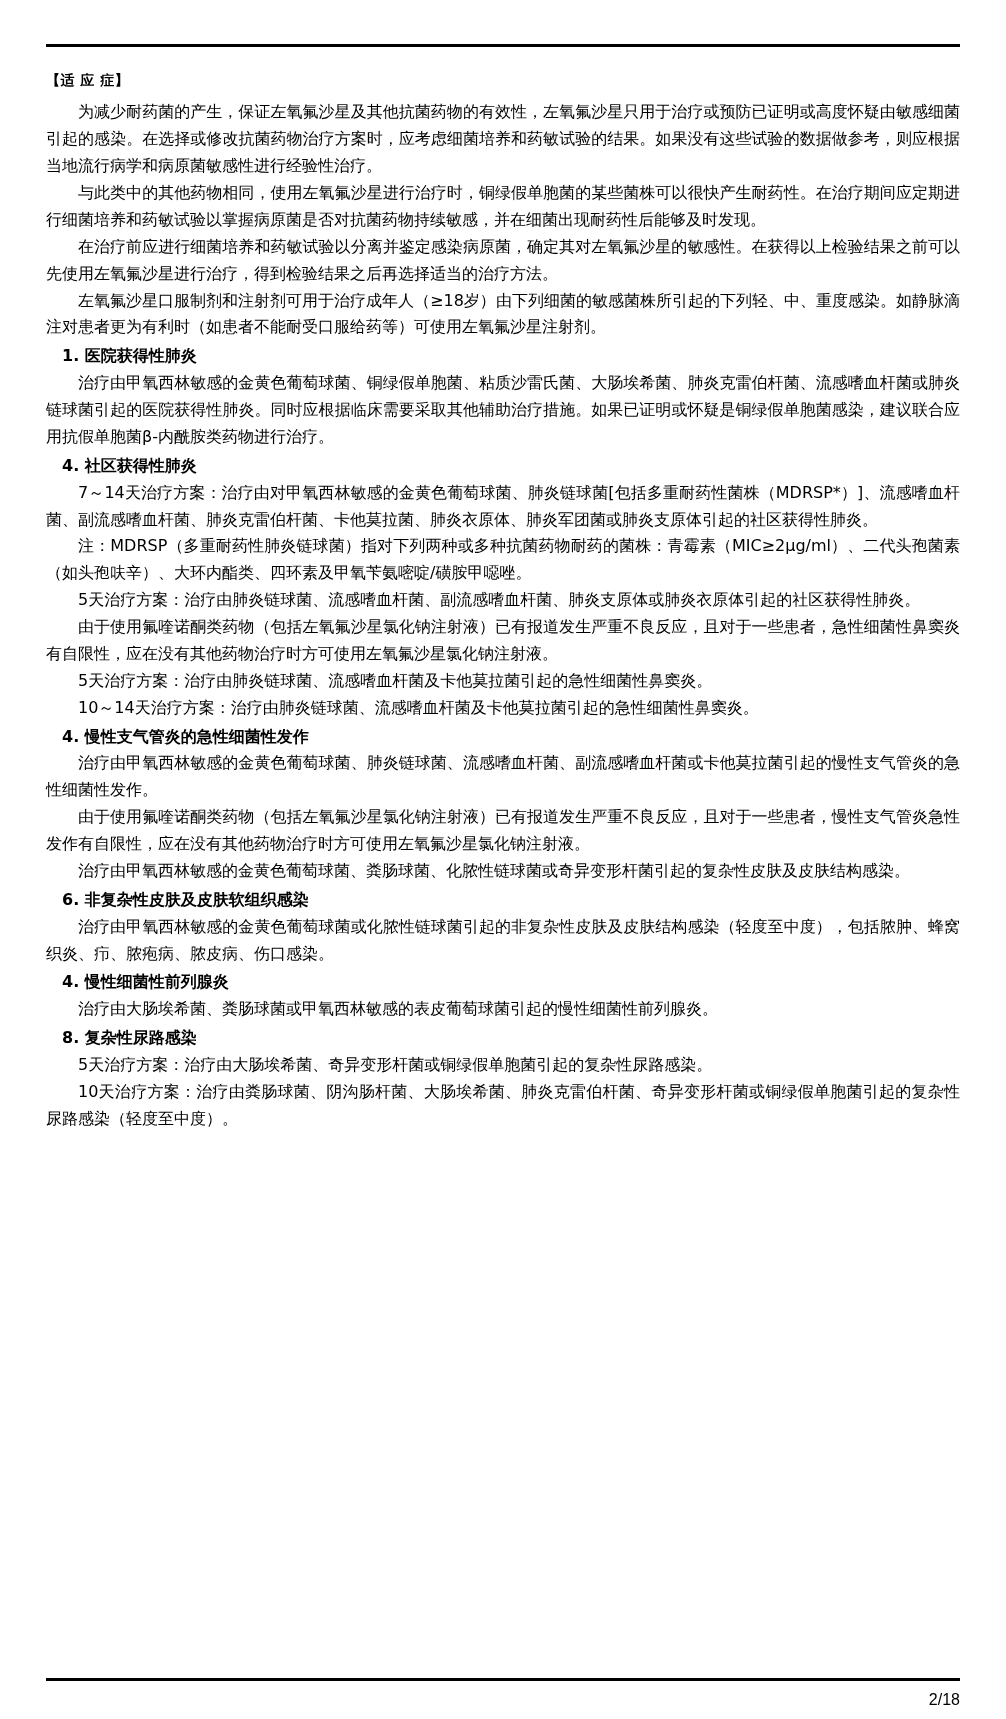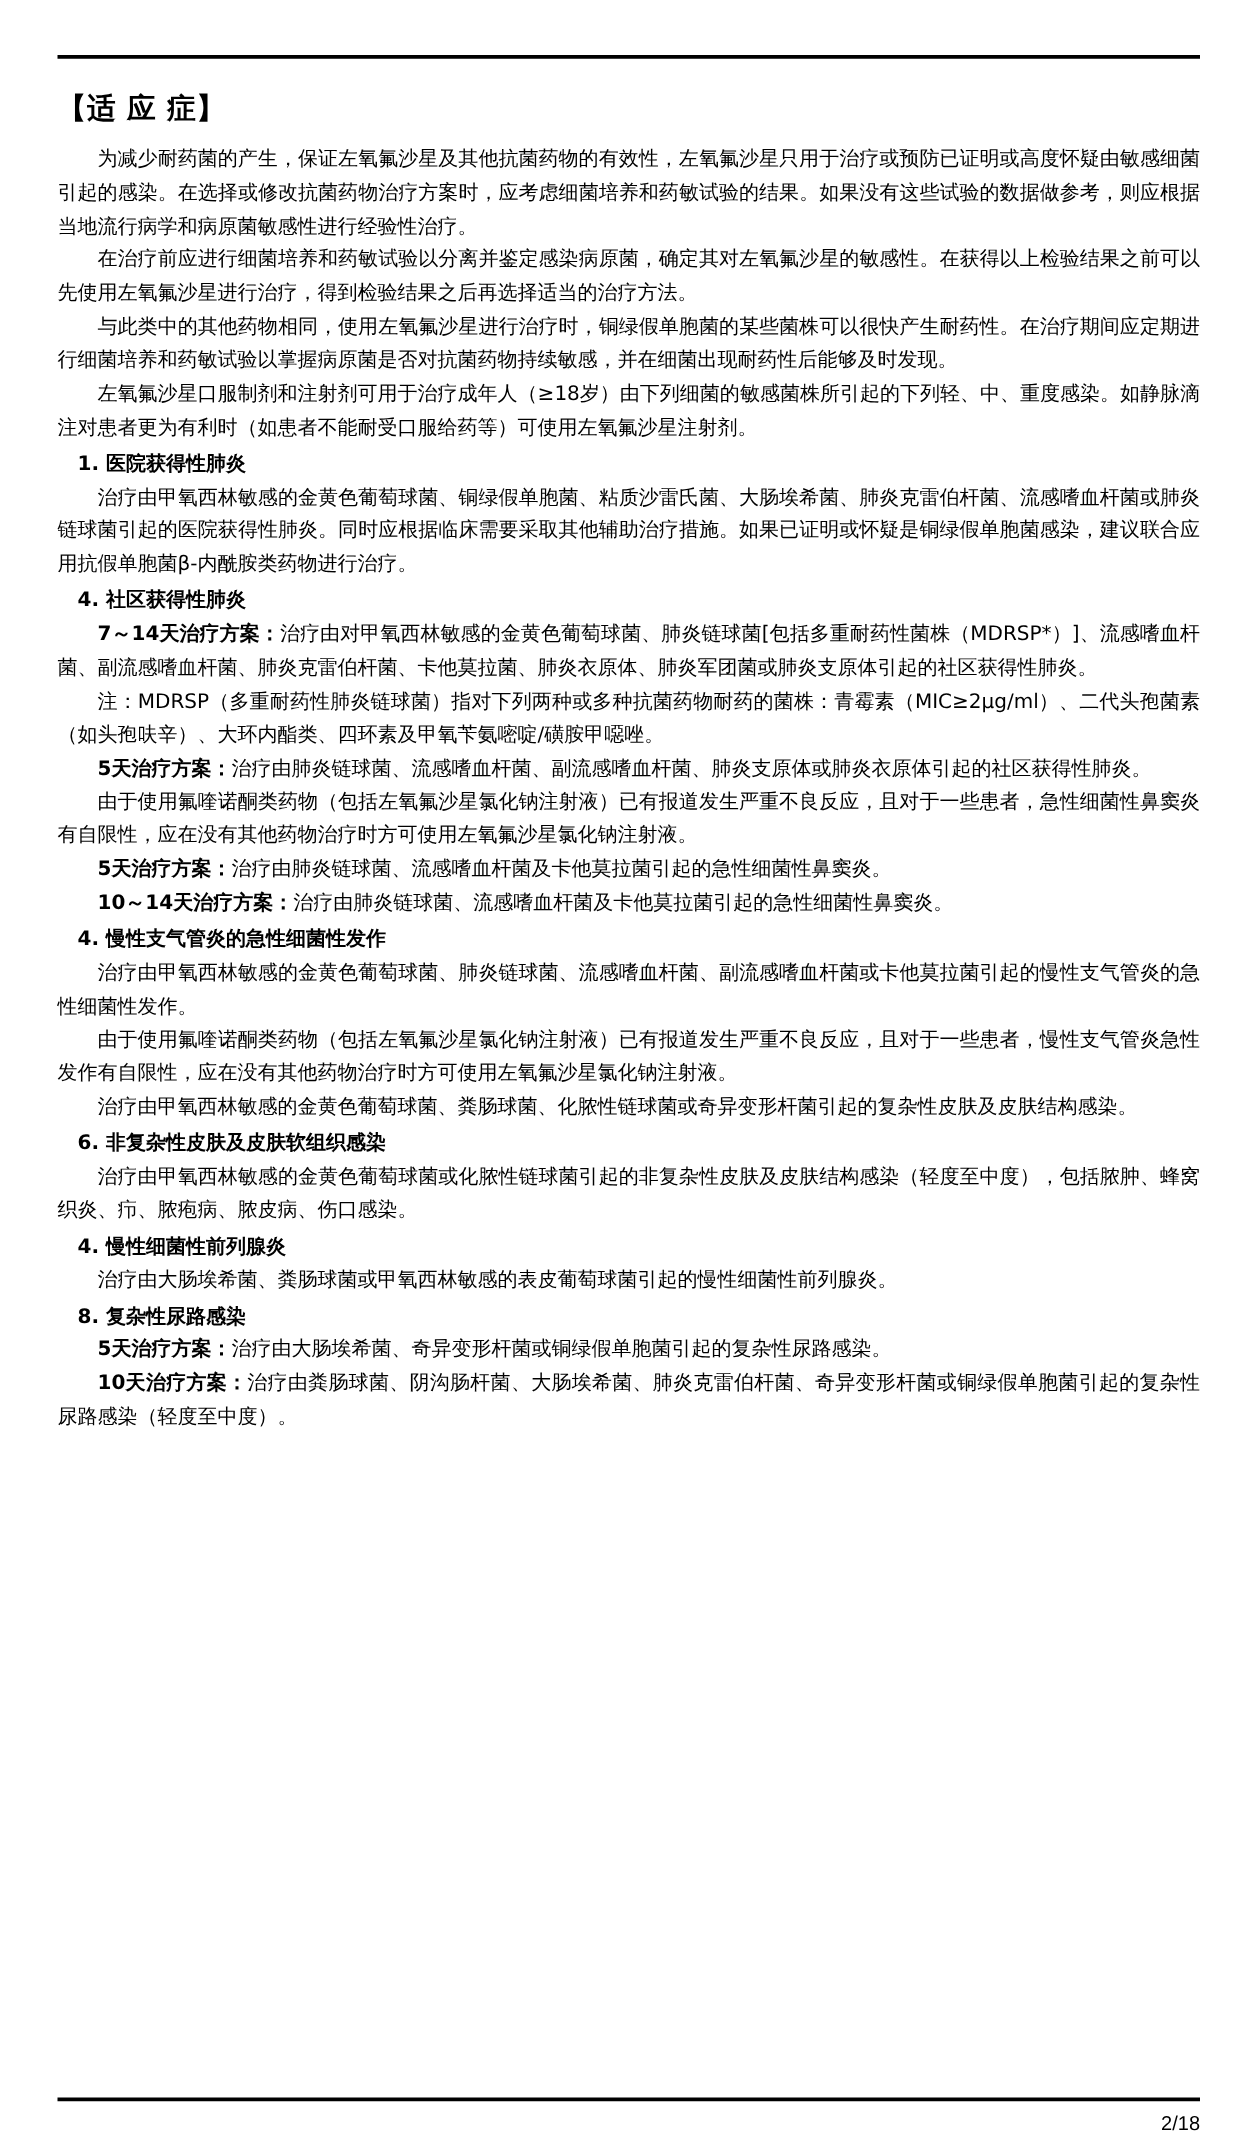--- a/index.html
+++ b/index.html
@@ -36,63 +36,63 @@
     border-top: 3px solid #000;
     width: 100%;
     margin-top: 8px;
     margin-bottom: 10px;
   }
   .content {
     flex: 1 1 auto;
   }
   .sect-title {
     font-weight: bold;
-    font-size: 23px;
+    font-size: 14px;
     letter-spacing: 0.5px;
     margin: 0 0 8px 0;
     line-height: 1.6;
   }
   p.para {
     margin: 0;
     font-size: 16px;
     line-height: 1.68;
     text-align: justify;
     text-justify: inter-ideograph;
   }
   p.indent {
     text-indent: 2em;
   }
   p.heading {
     text-indent: 1em;
     font-weight: bold;
     margin-top: 2px;
   }
   .lead {
-    font-weight: bold;
+    font-weight: normal;
   }
   .footer {
     text-align: right;
     font-size: 16px;
     font-family: "Liberation Sans", sans-serif;
     padding-bottom: 10px;
   }
 </style>
 </head>
 <body>
 
 <div class="page">
   <div class="page-inner">
     <div class="rule-top"></div>
 
     <div class="content">
       <h1 class="sect-title">【适 应 症】</h1>
       <div id="blocks">
           <p class="para indent">为减少耐药菌的产生，保证左氧氟沙星及其他抗菌药物的有效性，左氧氟沙星只用于治疗或预防已证明或高度怀疑由敏感细菌引起的感染。在选择或修改抗菌药物治疗方案时，应考虑细菌培养和药敏试验的结果。如果没有这些试验的数据做参考，则应根据当地流行病学和病原菌敏感性进行经验性治疗。</p>
+          <p class="para indent">与此类中的其他药物相同，使用左氧氟沙星进行治疗时，铜绿假单胞菌的某些菌株可以很快产生耐药性。在治疗期间应定期进行细菌培养和药敏试验以掌握病原菌是否对抗菌药物持续敏感，并在细菌出现耐药性后能够及时发现。</p>
           <p class="para indent">在治疗前应进行细菌培养和药敏试验以分离并鉴定感染病原菌，确定其对左氧氟沙星的敏感性。在获得以上检验结果之前可以先使用左氧氟沙星进行治疗，得到检验结果之后再选择适当的治疗方法。</p>
-          <p class="para indent">与此类中的其他药物相同，使用左氧氟沙星进行治疗时，铜绿假单胞菌的某些菌株可以很快产生耐药性。在治疗期间应定期进行细菌培养和药敏试验以掌握病原菌是否对抗菌药物持续敏感，并在细菌出现耐药性后能够及时发现。</p>
           <p class="para indent">左氧氟沙星口服制剂和注射剂可用于治疗成年人（≥18岁）由下列细菌的敏感菌株所引起的下列轻、中、重度感染。如静脉滴注对患者更为有利时（如患者不能耐受口服给药等）可使用左氧氟沙星注射剂。</p>
           <p class="para heading">1. 医院获得性肺炎</p>
           <p class="para indent">治疗由甲氧西林敏感的金黄色葡萄球菌、铜绿假单胞菌、粘质沙雷氏菌、大肠埃希菌、肺炎克雷伯杆菌、流感嗜血杆菌或肺炎链球菌引起的医院获得性肺炎。同时应根据临床需要采取其他辅助治疗措施。如果已证明或怀疑是铜绿假单胞菌感染，建议联合应用抗假单胞菌β-内酰胺类药物进行治疗。</p>
           <p class="para heading">4. 社区获得性肺炎</p>
           <p class="para indent"><span class="lead">7～14天治疗方案：</span><span>治疗由对甲氧西林敏感的金黄色葡萄球菌、肺炎链球菌[包括多重耐药性菌株（MDRSP*）]、流感嗜血杆菌、副流感嗜血杆菌、肺炎克雷伯杆菌、卡他莫拉菌、肺炎衣原体、肺炎军团菌或肺炎支原体引起的社区获得性肺炎。</span></p>
           <p class="para indent">注：MDRSP（多重耐药性肺炎链球菌）指对下列两种或多种抗菌药物耐药的菌株：青霉素（MIC≥2μg/ml）、二代头孢菌素（如头孢呋辛）、大环内酯类、四环素及甲氧苄氨嘧啶/磺胺甲噁唑。</p>
           <p class="para indent"><span class="lead">5天治疗方案：</span><span>治疗由肺炎链球菌、流感嗜血杆菌、副流感嗜血杆菌、肺炎支原体或肺炎衣原体引起的社区获得性肺炎。</span></p>
           <p class="para indent">由于使用氟喹诺酮类药物（包括左氧氟沙星氯化钠注射液）已有报道发生严重不良反应，且对于一些患者，急性细菌性鼻窦炎有自限性，应在没有其他药物治疗时方可使用左氧氟沙星氯化钠注射液。</p>
           <p class="para indent"><span class="lead">5天治疗方案：</span><span>治疗由肺炎链球菌、流感嗜血杆菌及卡他莫拉菌引起的急性细菌性鼻窦炎。</span></p>
           <p class="para indent"><span class="lead">10～14天治疗方案：</span><span>治疗由肺炎链球菌、流感嗜血杆菌及卡他莫拉菌引起的急性细菌性鼻窦炎。</span></p>

